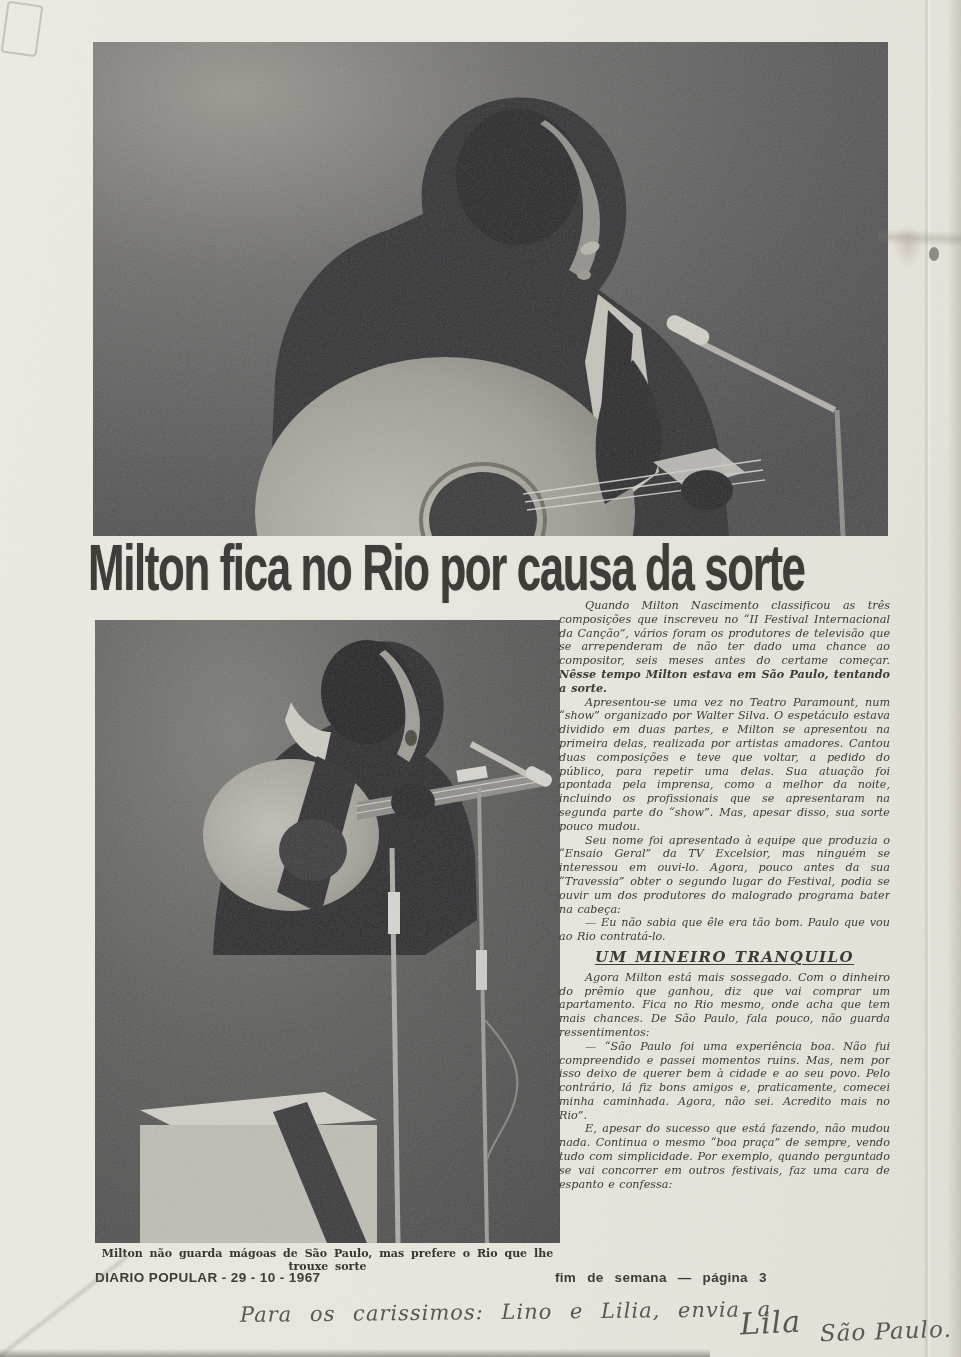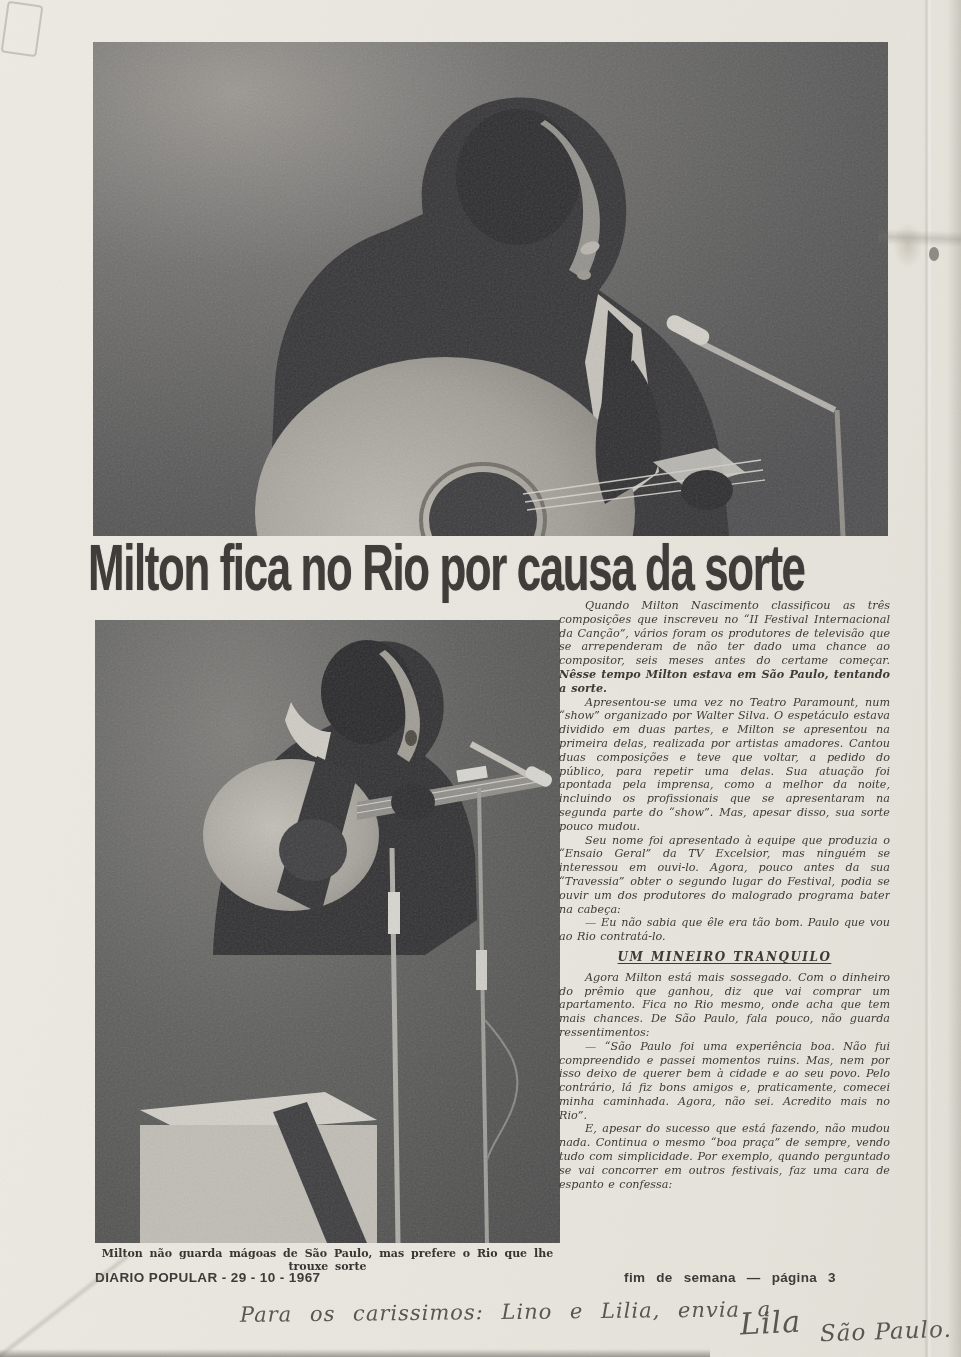--- a/index.html
+++ b/index.html
@@ -25,33 +25,33 @@
   
   .article{
     left:559px;top:599px;width:331px;height:666px;overflow:hidden;
     font-style:italic;font-size:11.2px;line-height:13.8px;
     text-align:justify;word-spacing:1px;color:#3a3832;
   }
   .article p.para{margin:0;text-indent:26px;}
   .article .b{font-weight:bold;}
   .article .subhead{
     text-align:center;text-indent:0;font-weight:bold;letter-spacing:1.5px;
-    text-decoration:underline;text-underline-offset:2px;margin:7px 0 6px 0;font-size:12px;
+    text-decoration:underline;text-underline-offset:2px;margin:7px 0 6px 0;font-size:15px;
   }
   
   .caption{
     left:95px;top:1247px;width:465px;text-align:center;
     font-weight:bold;font-size:11px;word-spacing:3px;color:#34322e;
   }
   .footer-left{
     left:95px;top:1270px;font-family:"Liberation Sans",sans-serif;
     font-weight:bold;font-size:13.5px;letter-spacing:.4px;color:#3a3834;
   }
   .footer-right{
-    left:555px;top:1270px;width:350px;text-align:center;
+    left:555px;top:1270px;width:350px;text-align:left;
     font-family:"Liberation Sans",sans-serif;font-weight:bold;font-size:13.5px;
     word-spacing:7px;letter-spacing:.3px;color:#3a3834;
   }
   
   .hand{font-family:"DejaVu Serif",serif;font-style:italic;color:#56544f;}
   .hand-line{left:240px;top:1300px;font-size:21px;letter-spacing:1px;word-spacing:10px;transform:rotate(-.6deg);}
   .hand-sig{left:740px;top:1305px;font-size:30px;letter-spacing:1px;transform:rotate(-3deg);}
   .hand-place{left:820px;top:1318px;font-size:23px;letter-spacing:1px;transform:rotate(-2deg);}
   
   .crease-v{left:924px;top:0;width:8px;height:1357px;

